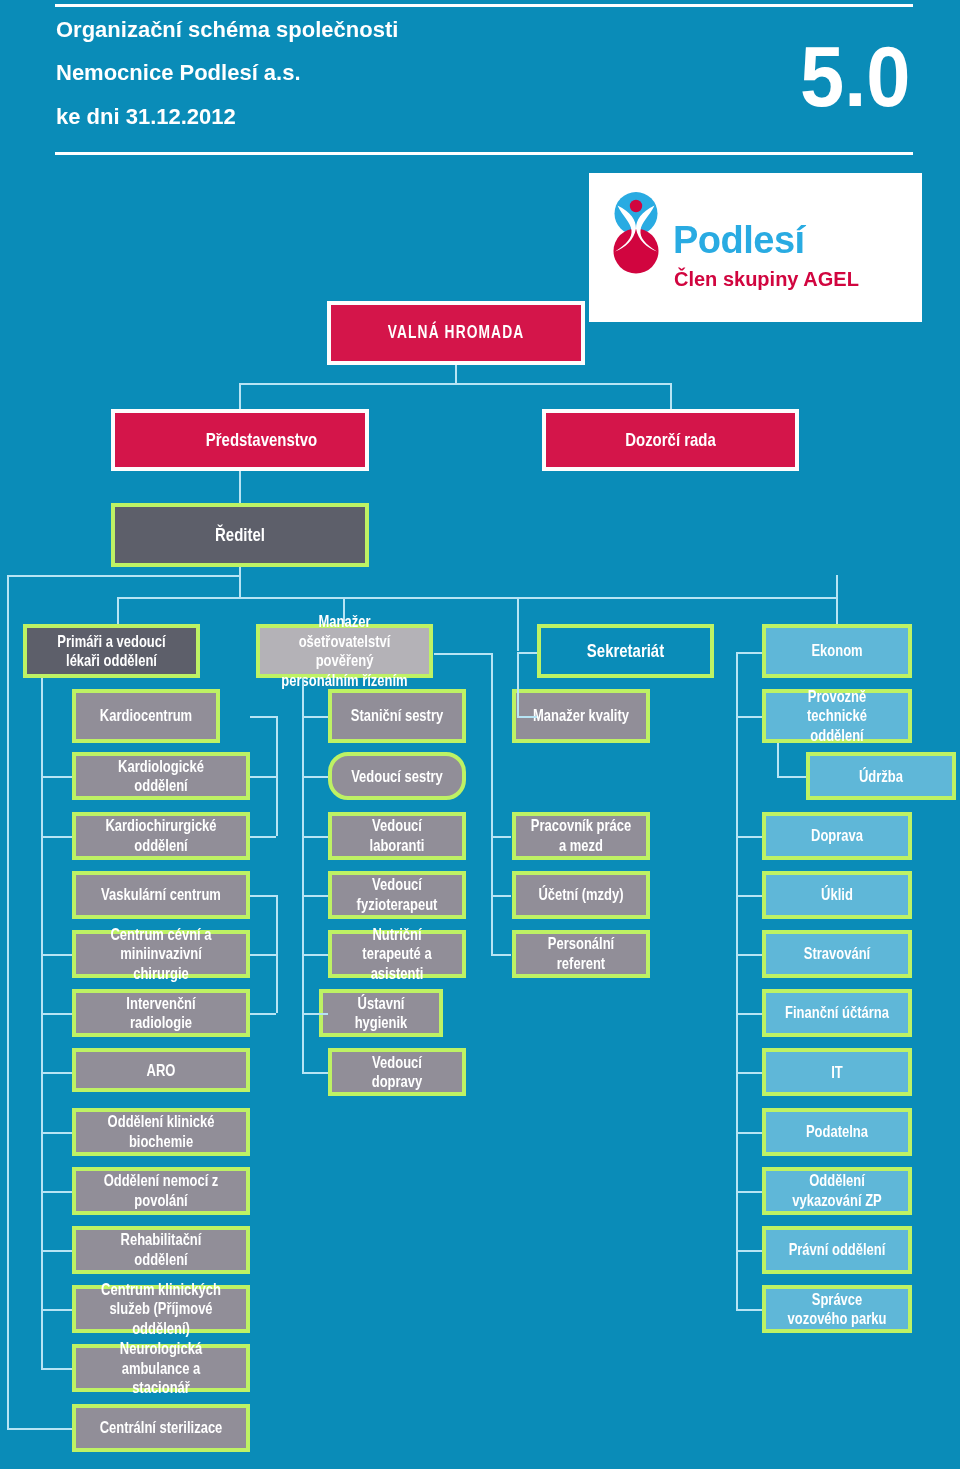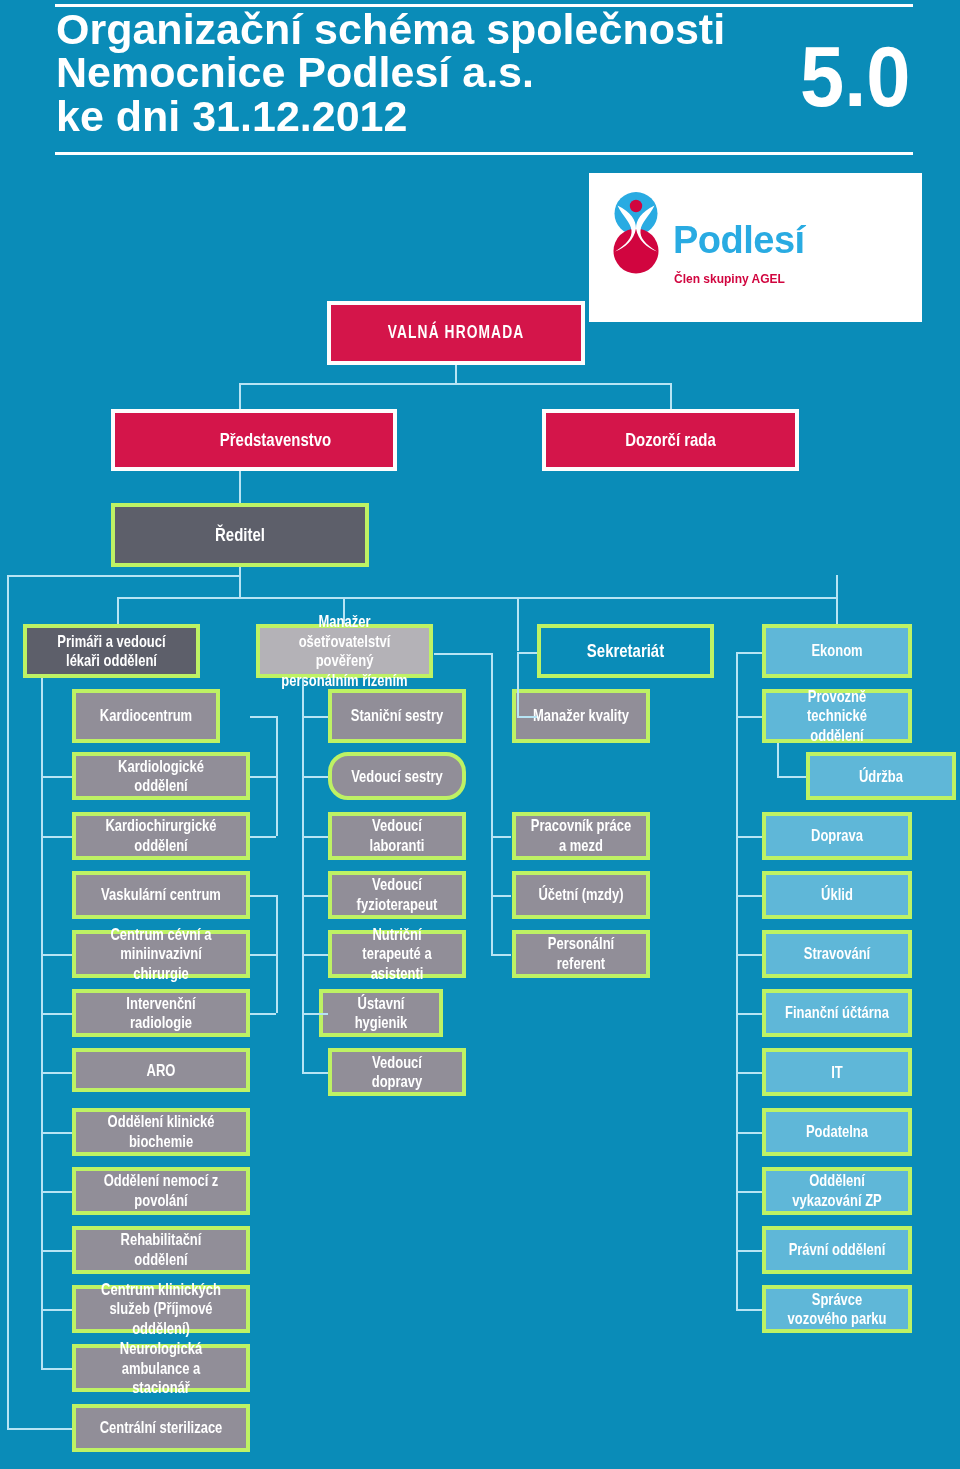--- a/index.html
+++ b/index.html
@@ -4,32 +4,32 @@
 <title>Organizační schéma</title>
 <style>
   html,body{margin:0;padding:0;}
   body{width:960px;height:1469px;background:#0a8cb8;overflow:hidden;
        font-family:"Liberation Sans",sans-serif;-webkit-font-smoothing:antialiased;}
   #page{position:relative;width:960px;height:1469px;}
   .rule{position:absolute;left:55px;width:858px;height:3px;background:#fff;}
   #rule-top{top:4px;}
   #rule-mid{top:152px;}
   #title{position:absolute;left:56px;top:7.5px;color:#fff;font-weight:bold;
-         font-size:43px;line-height:43.5px;letter-spacing:0px;white-space:pre;}
+         font-size:22px;line-height:43.5px;letter-spacing:0px;white-space:pre;}
   #version{position:absolute;left:800px;top:33px;color:#fff;font-weight:bold;
            font-size:86px;line-height:86px;letter-spacing:0px;
            transform:scaleX(0.924);transform-origin:0 0;}
   #logo-panel{position:absolute;left:589px;top:173px;width:333px;height:149px;background:#fff;}
   #logo-mark{position:absolute;left:18px;top:17px;width:58px;height:84px;}
   #logo-n{position:absolute;left:84px;top:10px;color:#d1053f;font-weight:bold;
           font-size:38px;line-height:38px;letter-spacing:-0.5px;}
   #logo-p{position:absolute;left:84px;top:48px;color:#29abe2;font-weight:bold;
           font-size:38px;line-height:38px;letter-spacing:-0.5px;}
   #logo-tag{position:absolute;left:85px;top:98px;color:#d1053f;font-weight:bold;
-            font-size:12px;line-height:16px;letter-spacing:0px;}
+            font-size:20px;line-height:16px;letter-spacing:0px;}
 
   .node{position:absolute;box-sizing:border-box;border:4px solid #bef264;
         display:flex;align-items:center;justify-content:center;text-align:center;
         color:#fff;font-weight:bold;}
   .node span{display:block;font-size:16.5px;line-height:19.5px;
         transform:scaleX(0.787);transform-origin:50% 50%;
         width:calc((100% - 10px) * 1.2706);}
   .n-red{background:#d4154a;border-color:#fdfdfd;}
   .n-dark{background:#5d5f6a;}
   .n-mid{background:#b4b2b7;}
@@ -62,21 +62,21 @@
       <circle cx="29" cy="16" r="6.2" fill="#d1053f"></circle>
     </svg>
     <div id="logo-p">Podlesí</div>
     <div id="logo-tag">Člen skupiny AGEL</div>
   </div>
 
   <div id="chart-layer">
       <div class="node n-red caps" style="left: 327px; top: 301px; width: 258px; height: 64px;">
         <span>VALNÁ HROMADA</span>
       </div>
-      <div class="node n-red big" style="left: 111px; top: 409px; width: 286px; height: 62px; padding-left: 43px;">
+      <div class="node n-red big" style="left: 111px; top: 409px; width: 258px; height: 62px; padding-left: 43px;">
         <span>Představenstvo</span>
       </div>
       <div class="node n-red big" style="left: 542px; top: 409px; width: 257px; height: 62px;">
         <span>Dozorčí rada</span>
       </div>
       <div class="node n-dark big" style="left: 111px; top: 503px; width: 258px; height: 64px;">
         <span>Ředitel</span>
       </div>
       <div class="conn" style="left: 455px; top: 365px; width: 2px; height: 18px;"></div>
       <div class="conn" style="left: 239px; top: 383px; width: 432px; height: 2px;"></div>

